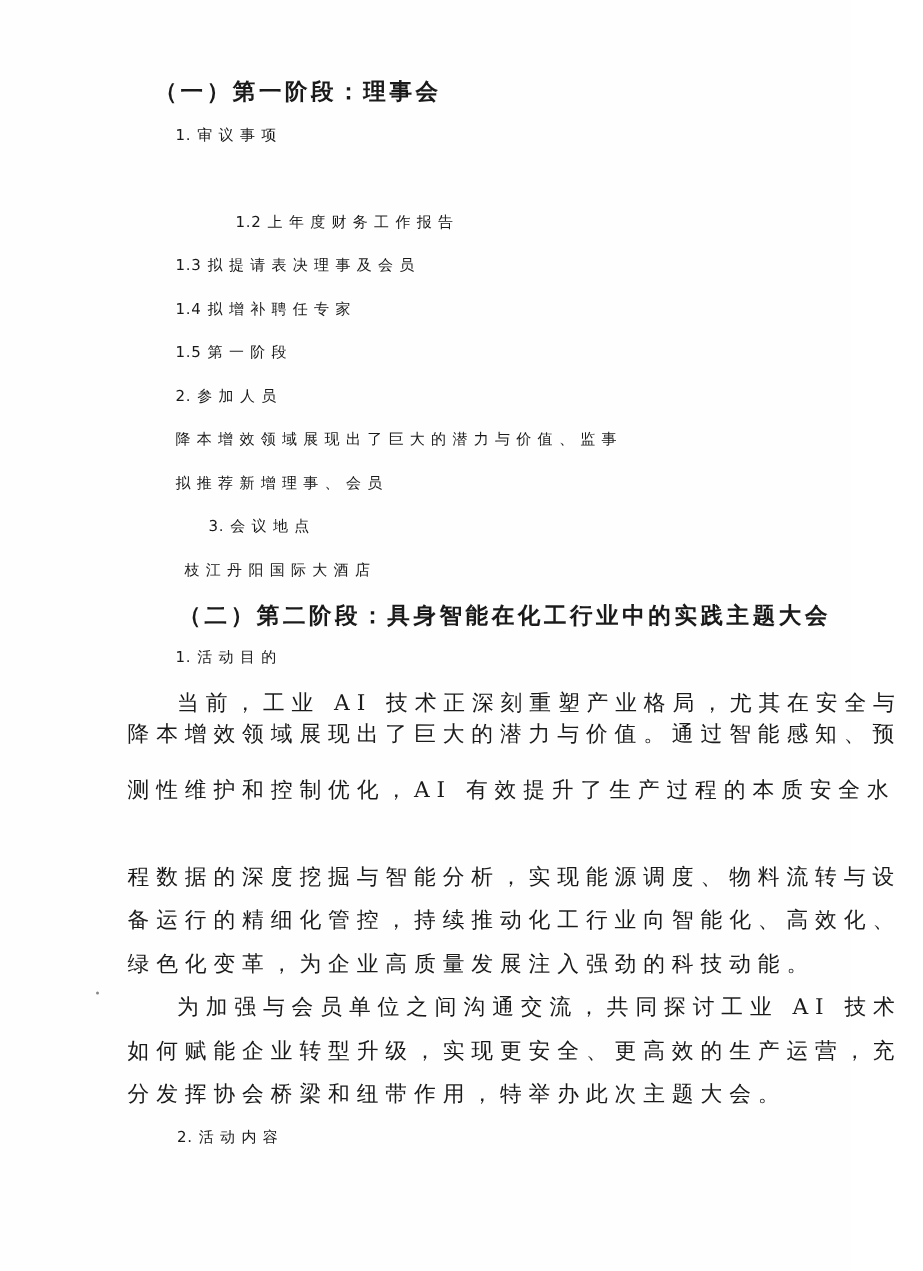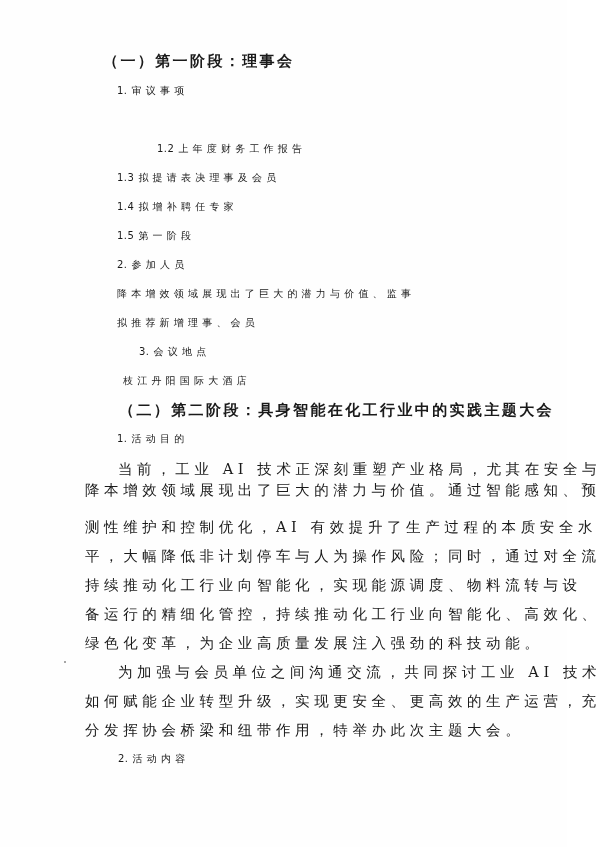--- a/index.html
+++ b/index.html
@@ -52,22 +52,21 @@
 
   <div class="line heading" style="left:119px; top:400px;">（二）第二阶段：具身智能在化工行业中的实践主题大会</div>
 
   <div class="line" style="left:117px; top:429px;">
     <span class="num">1.</span><span>活动目的</span>
   </div>
 
   <div class="line body" style="left:118px; top:459px;">当前，工业 AI 技术正深刻重塑产业格局，尤其在安全与</div>
   <div class="line body" style="left:85px; top:480px;">降本增效领域展现出了巨大的潜力与价值。通过智能感知、预</div>
   <div class="line body" style="left:85px; top:517px;">测性维护和控制优化，AI 有效提升了生产过程的本质安全水</div>
-  <div class="line body" style="left:85px; top:546px;">平，大幅降低非计划停车与人为操作风险；同时，通过对全流</div>
-  <div class="line body" style="left:85px; top:575px;">持续推动化工行业向智能化，实现能源调度、物料流转与设</div>
+  <div class="line body" style="left:85px; top:575px;">程数据的深度挖掘与智能分析，实现能源调度、物料流转与设</div>
   <div class="line body" style="left:85px; top:604px;">备运行的精细化管控，持续推动化工行业向智能化、高效化、</div>
   <div class="line body" style="left:85px; top:633px;">绿色化变革，为企业高质量发展注入强劲的科技动能。</div>
 
   <div class="dot-mark"></div>
 
   <div class="line body" style="left:118px; top:662px;">为加强与会员单位之间沟通交流，共同探讨工业 AI 技术</div>
   <div class="line body" style="left:85px; top:691px;">如何赋能企业转型升级，实现更安全、更高效的生产运营，充</div>
   <div class="line body" style="left:85px; top:720px;">分发挥协会桥梁和纽带作用，特举办此次主题大会。</div>
 
   <div class="line" style="left:118px; top:749px;">

